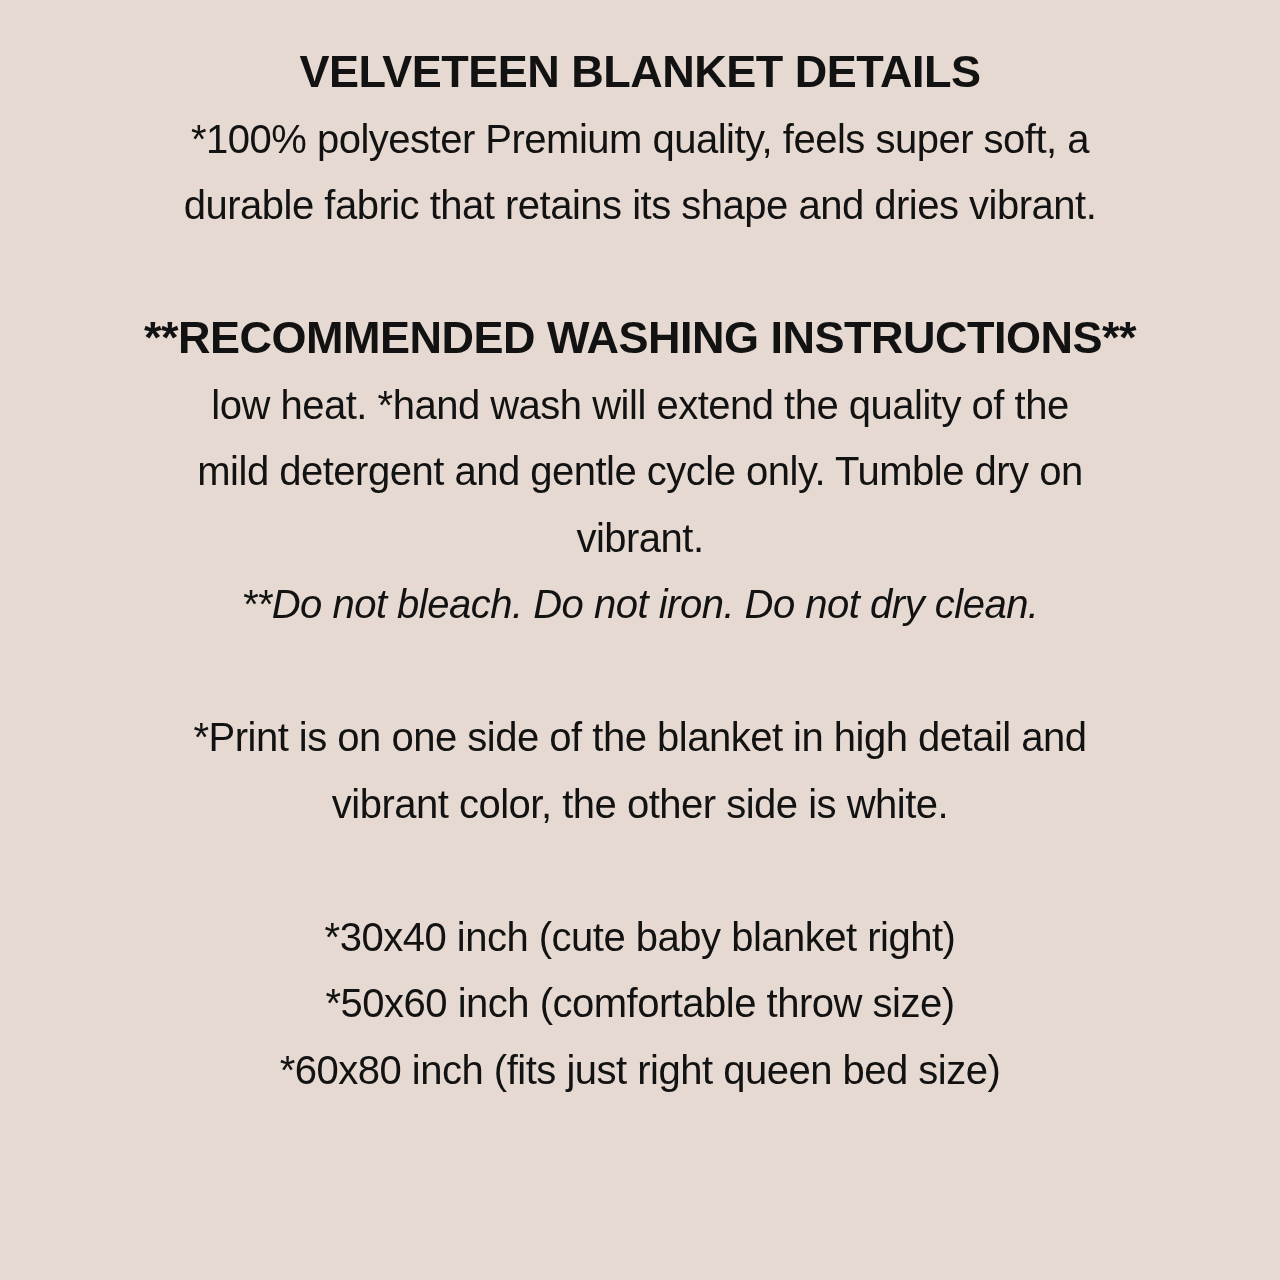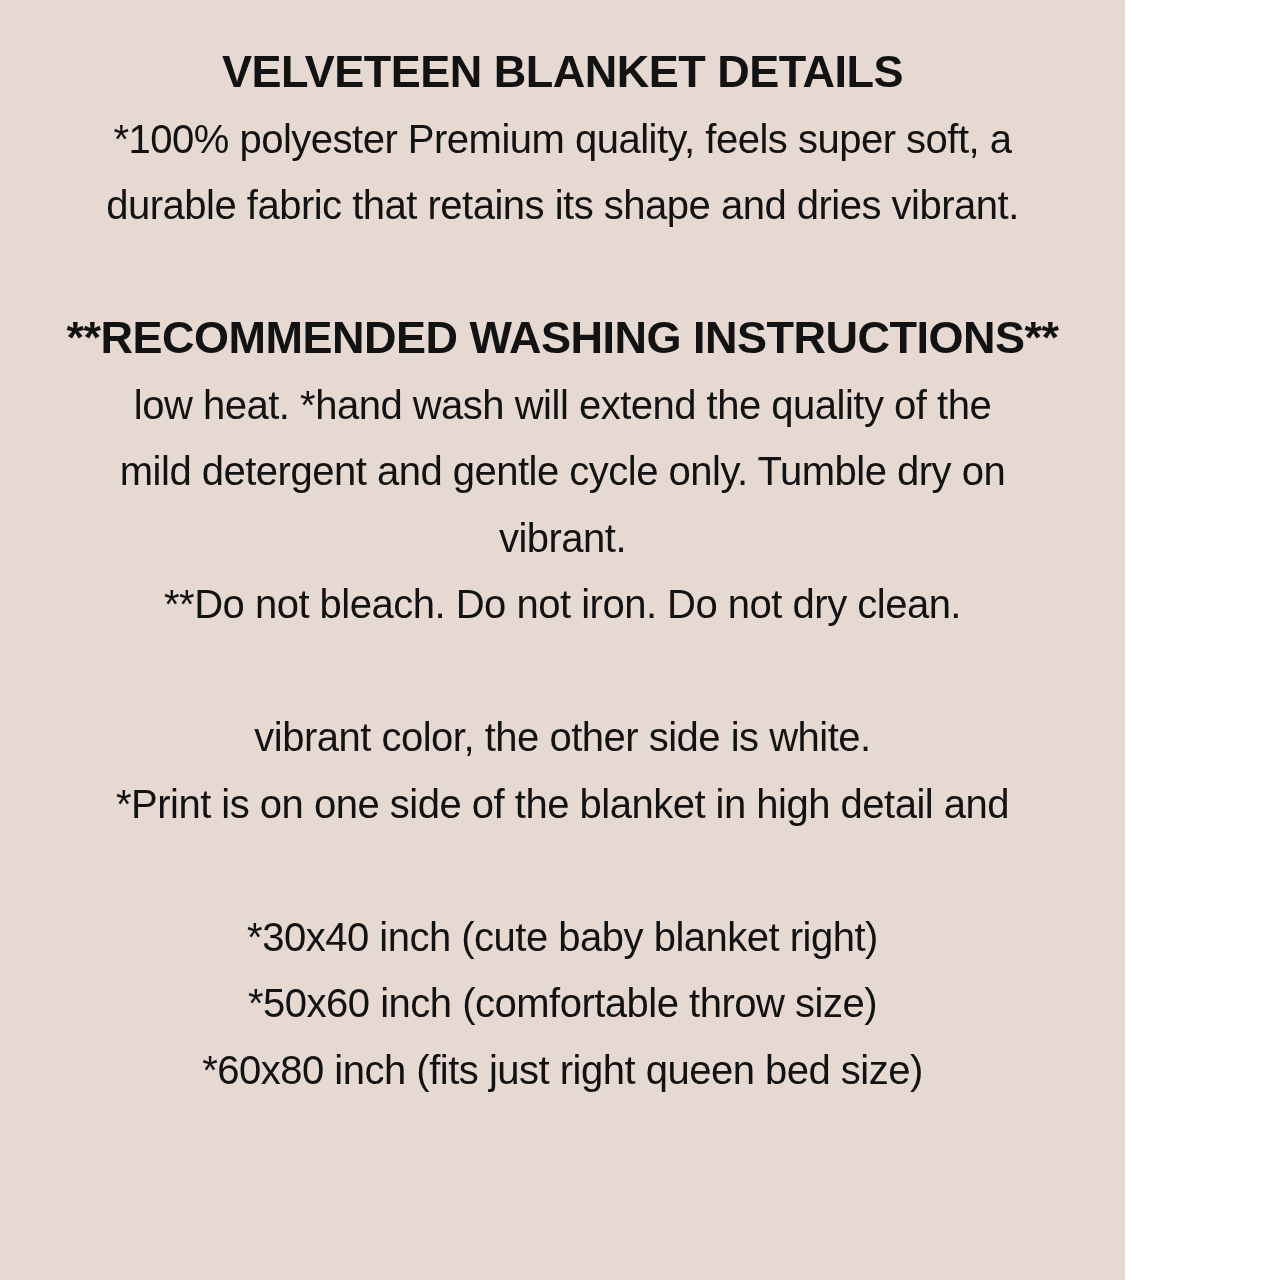--- a/index.html
+++ b/index.html
@@ -1,20 +1,20 @@
 <!DOCTYPE html>
 <html><head>
 <meta charset="utf-8">
 <style>
   html, body {
     margin: 0;
     padding: 0;
   }
   .page {
-    width: 1125px;
+    width: 1280px;
     height: 1280px;
     box-sizing: border-box;
     padding-top: 39px;
     background: #e5d9d1;
     color: #121212;
     font-family: "Liberation Sans", sans-serif;
     overflow: hidden;
   }
   .line {
     height: 66.5px;
@@ -22,20 +22,21 @@
     text-align: center;
     font-size: 40px;
     white-space: nowrap;
     letter-spacing: -0.5px;
   }
   .line.bold {
     font-weight: 700;
     font-size: 45px;
   }
   .line.italic {
+    font-style: italic;
   }
   .spacer {
     height: 66.5px;
   }
 </style>
 </head>
 <body>
 
 <div class="page" style="background: rgb(229, 217, 209); color: rgb(18, 18, 18);">
 
@@ -47,22 +48,22 @@
   <div class="spacer"></div>
 
   <div class="line bold">**RECOMMENDED WASHING INSTRUCTIONS**</div>
   <div class="line">low heat. *hand wash will extend the quality of the</div>
   <div class="line">mild detergent and gentle cycle only. Tumble dry on</div>
   <div class="line">vibrant.</div>
   <div class="line italic">**Do not bleach. Do not iron. Do not dry clean.</div>
 
   <div class="spacer"></div>
 
+  <div class="line">*Print is on one side of the blanket in high detail and</div>
   <div class="line">vibrant color, the other side is white.</div>
-  <div class="line">*Print is on one side of the blanket in high detail and</div>
 
   <div class="spacer"></div>
 
   <div class="line">*30x40 inch (cute baby blanket right)</div>
   <div class="line">*50x60 inch (comfortable throw size)</div>
   <div class="line">*60x80 inch (fits just right queen bed size)</div>
 
 </div>
 
 </body></html>

